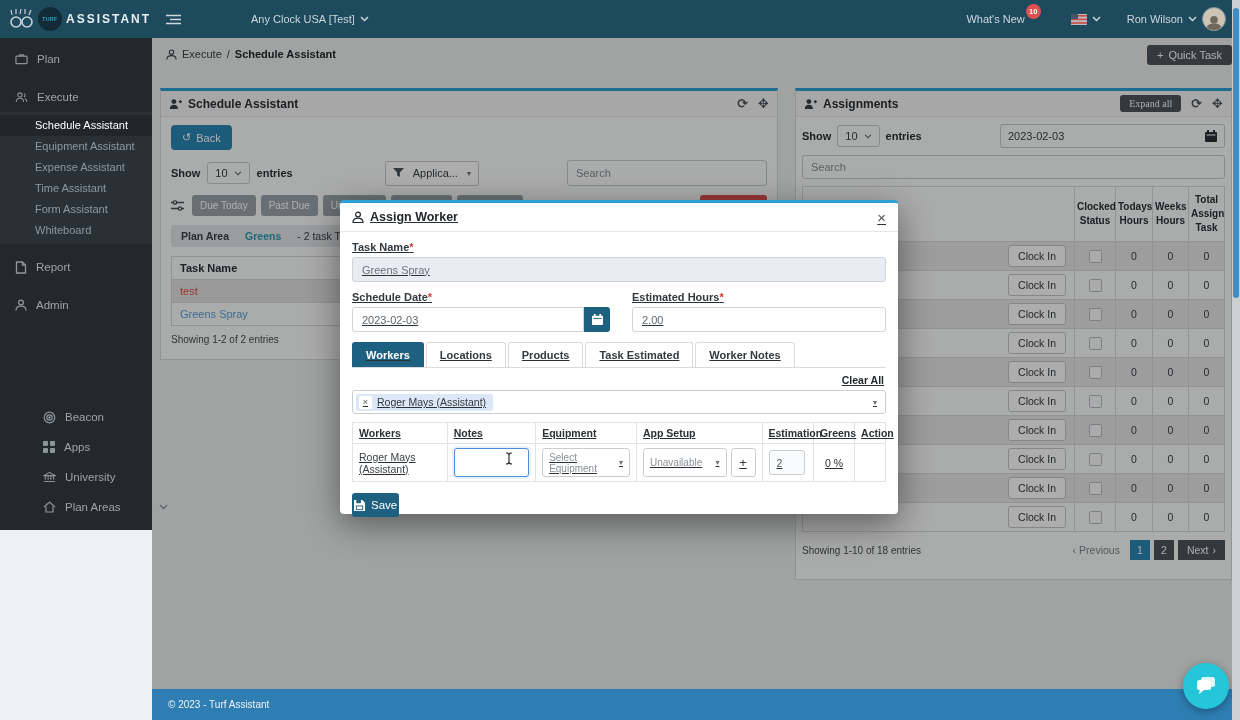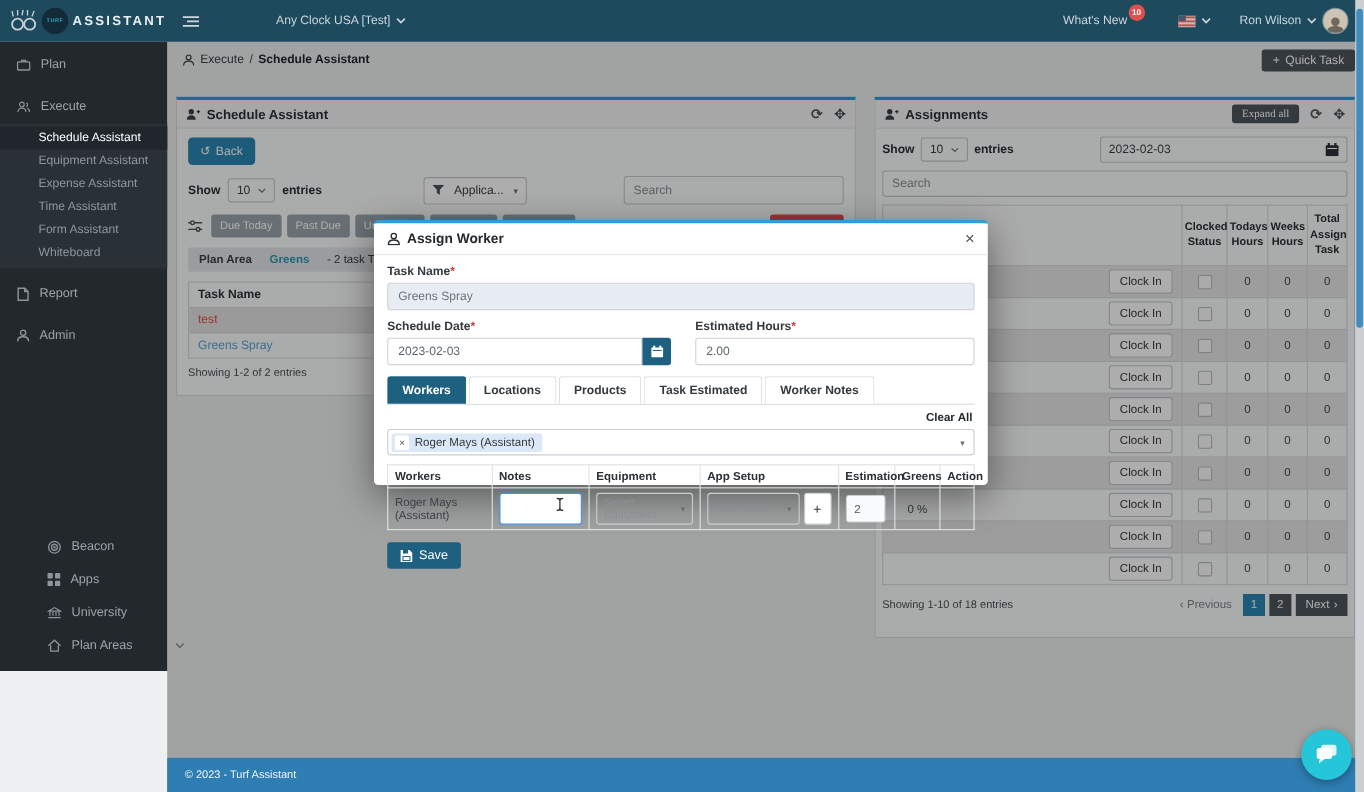--- a/index.html
+++ b/index.html
@@ -18,21 +18,21 @@
   .brandtxt { color:#e8eef1; font-weight:bold; font-size:12px; letter-spacing:2px; }
   .navitem { display:flex; align-items:center; gap:5px; font-size:11px; color:#ccd6db; cursor:default; }
   .nav .menu { margin-left:14px; }
   .nav .course { margin-left:70px; }
   .nav .right { margin-left:auto; display:flex; align-items:center; gap:26px; padding-right:14px; }
   .badge { position:relative; top:-8px; left:-4px; background:#e04f4f; color:#fff; font-size:7.5px; font-weight:bold;
            min-width:15px; height:15px; border-radius:50%; display:inline-flex; align-items:center; justify-content:center; }
   .avatar { width:24px; height:24px; border-radius:50%; background:#cdc4b4; overflow:hidden; display:flex; align-items:flex-end; justify-content:center; border:1px solid #7e8f99; }
   .chev { stroke:#ccd6db; stroke-width:1.5; fill:none; }
   
-  .side { position:absolute; left:0; top:38px; width:152px; height:572px; background:#23282d; z-index:20; color:#9aa4ab; }
+  .side { position:absolute; left:0; top:38px; width:152px; height:492px; background:#23282d; z-index:20; color:#9aa4ab; }
   .sitem { display:flex; align-items:center; gap:9px; height:30px; padding-left:15px; font-size:11.5px; cursor:pointer; }
   .sitem svg { flex:none; }
   .schildren { background:#2a3136; padding:3px 0; }
   .schild { height:21px; line-height:21px; padding-left:35px; font-size:11px; color:#8d979e; cursor:pointer; }
   .schild.active { color:#ffffff; background:#20262b; }
   .sgap { height:8px; }
   .sbottom { position:absolute; left:0; bottom:8px; width:152px;margin-left:28px; }
   .sitem .chevr { margin-left:auto; margin-right:12px; }
   
   .content { position:absolute; left:152px; top:38px; width:1088px; height:682px; background:#eef0f1; }
@@ -77,22 +77,22 @@
   .clockbtn { background:#fff; border:1px solid #c2c8cd; border-radius:3px; font-size:10.5px; color:#33393e;
               padding:4px 9px; cursor:pointer; white-space:nowrap; float:right; margin-right:5px; }
   .cb { width:13px; height:13px; border:1px solid #b6bfc6; background:#fdfdfd; border-radius:2px; margin:0 auto; cursor:pointer; }
   .pager { display:flex; align-items:center; gap:4px; margin-left:auto; }
   .pgprev { color:#7c848a; font-size:10.5px; display:flex; align-items:center; gap:3px; margin-right:6px; cursor:pointer; }
   .pgnum { width:20px; height:20px; display:inline-flex; align-items:center; justify-content:center;
            font-size:10.5px; color:#fff; cursor:pointer; }
   .pg1 { background:#2c86b4; } .pg2 { background:#4d545c; }
   .pgnext { background:#4d545c; color:#fff; font-size:10.5px; padding:4px 9px; display:inline-flex; gap:4px; align-items:center; cursor:pointer; }
   
-  .modal { position:absolute; left:188px; top:162px; width:558px; height:241px; background:#fff; z-index:60;
-           border-radius:4px; border-top:3px solid #2d9fd8; box-shadow:0 10px 34px rgba(0,0,0,.45); }
+  .modal { position:absolute; left:188px; top:162px; width:558px; height:314px; background:#fff; z-index:60;
+           border-radius:4px; border-top:3px solid #2d9fd8; box-shadow:0 10px 34px rgba(0,0,0,.45);text-decoration:underline; }
   .mhead { height:29px; display:flex; align-items:center; gap:6px; padding:0 12px; border-bottom:1px solid #e4e7ea;
            font-size:12.5px; font-weight:bold; color:#23282d; }
   .mclose { margin-left:auto; font-size:15px; color:#4a5157; cursor:pointer; font-weight:normal; }
   .mbody { padding:9px 12px; }
   .mlabel { font-size:11px; font-weight:bold; color:#33393e; margin-bottom:4px; }
   .req { color:#d03b3b; }
   .minp { height:25px; border:1px solid #ced4da; border-radius:3px; font-size:11px; color:#5d666d;
           display:flex; align-items:center; padding:0 9px; background:#fff; }
   .minp.disabled { background:#e8edf4; color:#6a737b; }
   .igrp { display:flex; }
@@ -117,21 +117,21 @@
   .wsel { border:1px solid #c9ced3; border-radius:3px; height:29px; display:flex; align-items:center;
           padding:0 6px; font-size:10px; color:#8a9096; cursor:pointer; }
   .wsel .caret { margin-left:auto; }
   .notesinp { width:100%; height:29px; border:1px solid #4a90d9; border-radius:3px; outline:none;
               box-shadow:0 0 0 2px rgba(74,144,217,.12); font-family:inherit; font-size:10.5px; padding:0 6px; }
   .plusbtn { width:25px; height:29px; border:1px solid #c9ced3; background:#fff; border-radius:3px; font-size:13px;
              color:#33393e; cursor:pointer; flex:none; margin-left:4px; display:flex; align-items:center; justify-content:center; }
   .estinp { width:36px; height:25px; border:1px solid #c9ced3; border-radius:3px; background:#fafbfc;
             font-size:10.5px; color:#555; display:flex; align-items:center; padding:0 7px; }
   .savebtn { background:#1e6080; color:#fff; border:none; border-radius:3px; font-size:11.5px; cursor:pointer;
-             display:inline-flex; align-items:center; gap:6px; padding:6px 12px; margin-top:11px; }
+             display:inline-flex; align-items:center; gap:6px; padding:6px 2px; margin-top:11px; }
   .ibeam { position:absolute; right:22px; top:8px; }
   
   .footbar { position:absolute; left:0; top:651px; width:100%; height:31px; background:#2e7eb3; z-index:55;
              color:#f0f5f8; font-size:10px; display:flex; align-items:center; padding-left:16px; }
   .chat { position:absolute; left:1183px; top:663px; width:46px; height:46px; border-radius:50%; background:#26c6da;
           z-index:70; display:flex; align-items:center; justify-content:center; box-shadow:0 2px 8px rgba(0,0,0,.35); cursor:pointer; }
   .sbar { position:absolute; right:0; top:0; width:8px; height:720px; background:#ccd0d3; z-index:80; }
   .sthumb { position:absolute; right:1px; top:8px; width:6px; height:290px; background:#3f8cbf; border-radius:3px; }
   .ic { color:#8b959c; }
 </style>

